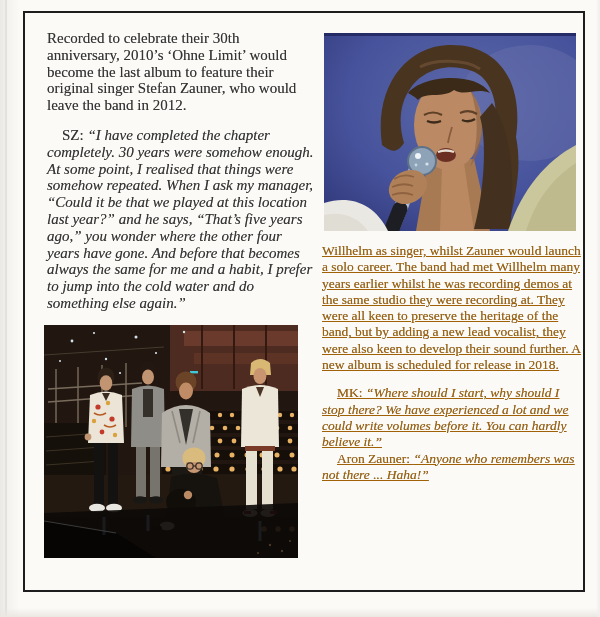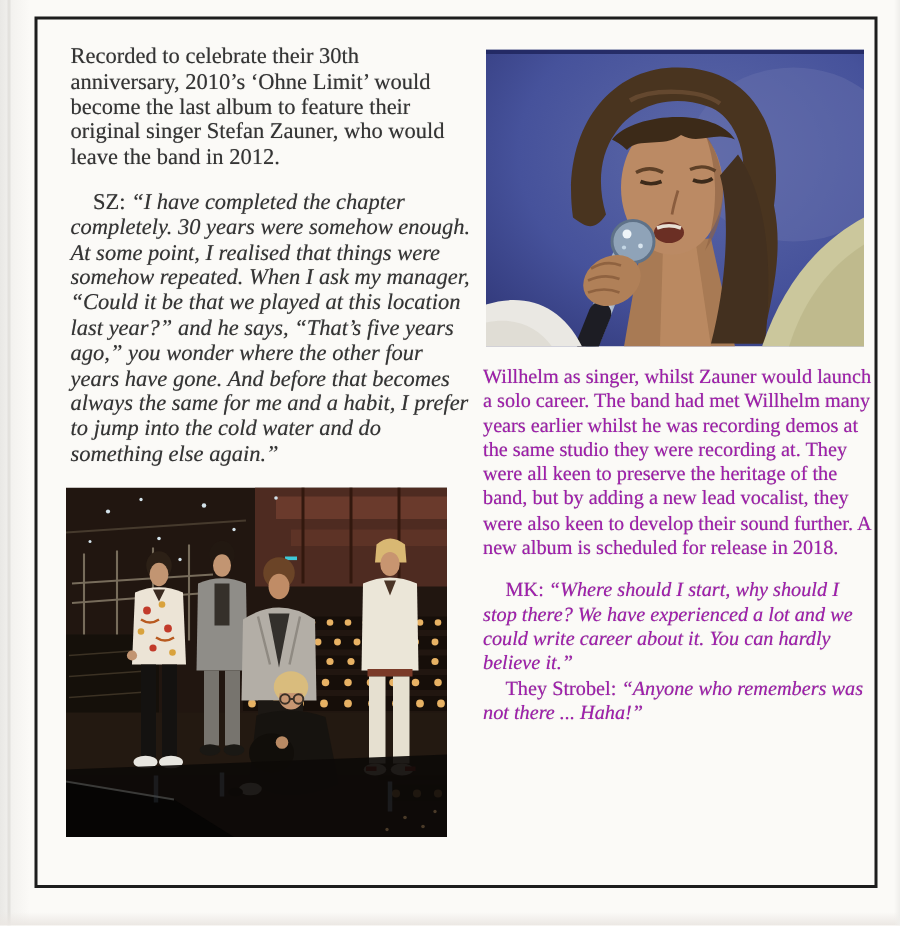--- a/index.html
+++ b/index.html
@@ -30,21 +30,21 @@
     position:absolute;left:23px;top:11px;width:562px;height:581px;
     border:2px solid #1d1d1d;box-sizing:border-box;
     background:#fbfaf7;
   }
   .col-left{
     position:absolute;left:47px;top:30px;width:268px;
     font-size:15px;line-height:16.8px;color:#343434;
   }
   .col-right{
     position:absolute;left:322px;top:33px;width:260px;
-    font-size:13.5px;line-height:16.3px;color:#a21caf;
+    font-size:13.5px;line-height:16.3px;color:#a16207;text-decoration:underline;
   }
   .col-left p{margin:0 0 13px;}
   .col-right p{margin:0 0 12px;}
   p.tight{margin-bottom:0;}
   .quote{font-style:italic;}
   .roman{font-style:normal;margin-left:15px;}
   .photo{display:block;}
   .photo.band{margin-left:-3px;margin-top:9px;}
   .photo.singer{margin-left:2px;margin-bottom:12px;}
   .soft{text-shadow:0 0 .5px rgba(52,52,52,.55);}
@@ -322,18 +322,18 @@
     <path d="M168 70 C186 96 192 140 186 196 L150 196 C162 150 162 104 156 84 Z" fill="#43301f"></path>
 
     <path d="M252 112 C222 128 198 156 184 198 L252 198 Z" fill="#cbc79c"></path>
     <path d="M252 130 C230 144 212 166 202 198 L252 198 Z" fill="#b9b588" opacity=".7"></path>
 
     <path d="M0 170 C26 162 50 170 64 198 L0 198 Z" fill="#eae8e3"></path>
     <path d="M0 182 C18 178 34 184 44 198 L0 198 Z" fill="#d8d5cc" opacity=".6"></path>
   </svg>
 
   <p>Willhelm as singer, whilst Zauner would launch a solo career. The band had met Willhelm many years earlier whilst he was recording demos at the same studio they were recording at. They were all keen to preserve the heritage of the band, but by adding a new lead vocalist, they were also keen to develop their sound further. A new album is scheduled for release in 2018.</p>
-  <p class="tight"><span class="roman">MK: </span><span class="quote">“Where should I start, why should I stop there?  We have experienced a lot and we could write career about it. You can hardly believe it.”</span></p>
-  <p class="tight"><span class="roman">They Strobel: </span><span class="quote">“Anyone who remembers was not there ... Haha!”</span></p>
+  <p class="tight"><span class="roman">MK: </span><span class="quote">“Where should I start, why should I stop there?  We have experienced a lot and we could write volumes before it. You can hardly believe it.”</span></p>
+  <p class="tight"><span class="roman">Aron Zauner: </span><span class="quote">“Anyone who remembers was not there ... Haha!”</span></p>
 </div>
 
 <div class="scan-edge-bottom"></div>
 <div class="scan-edge-right"></div>
 
 </body></html>

